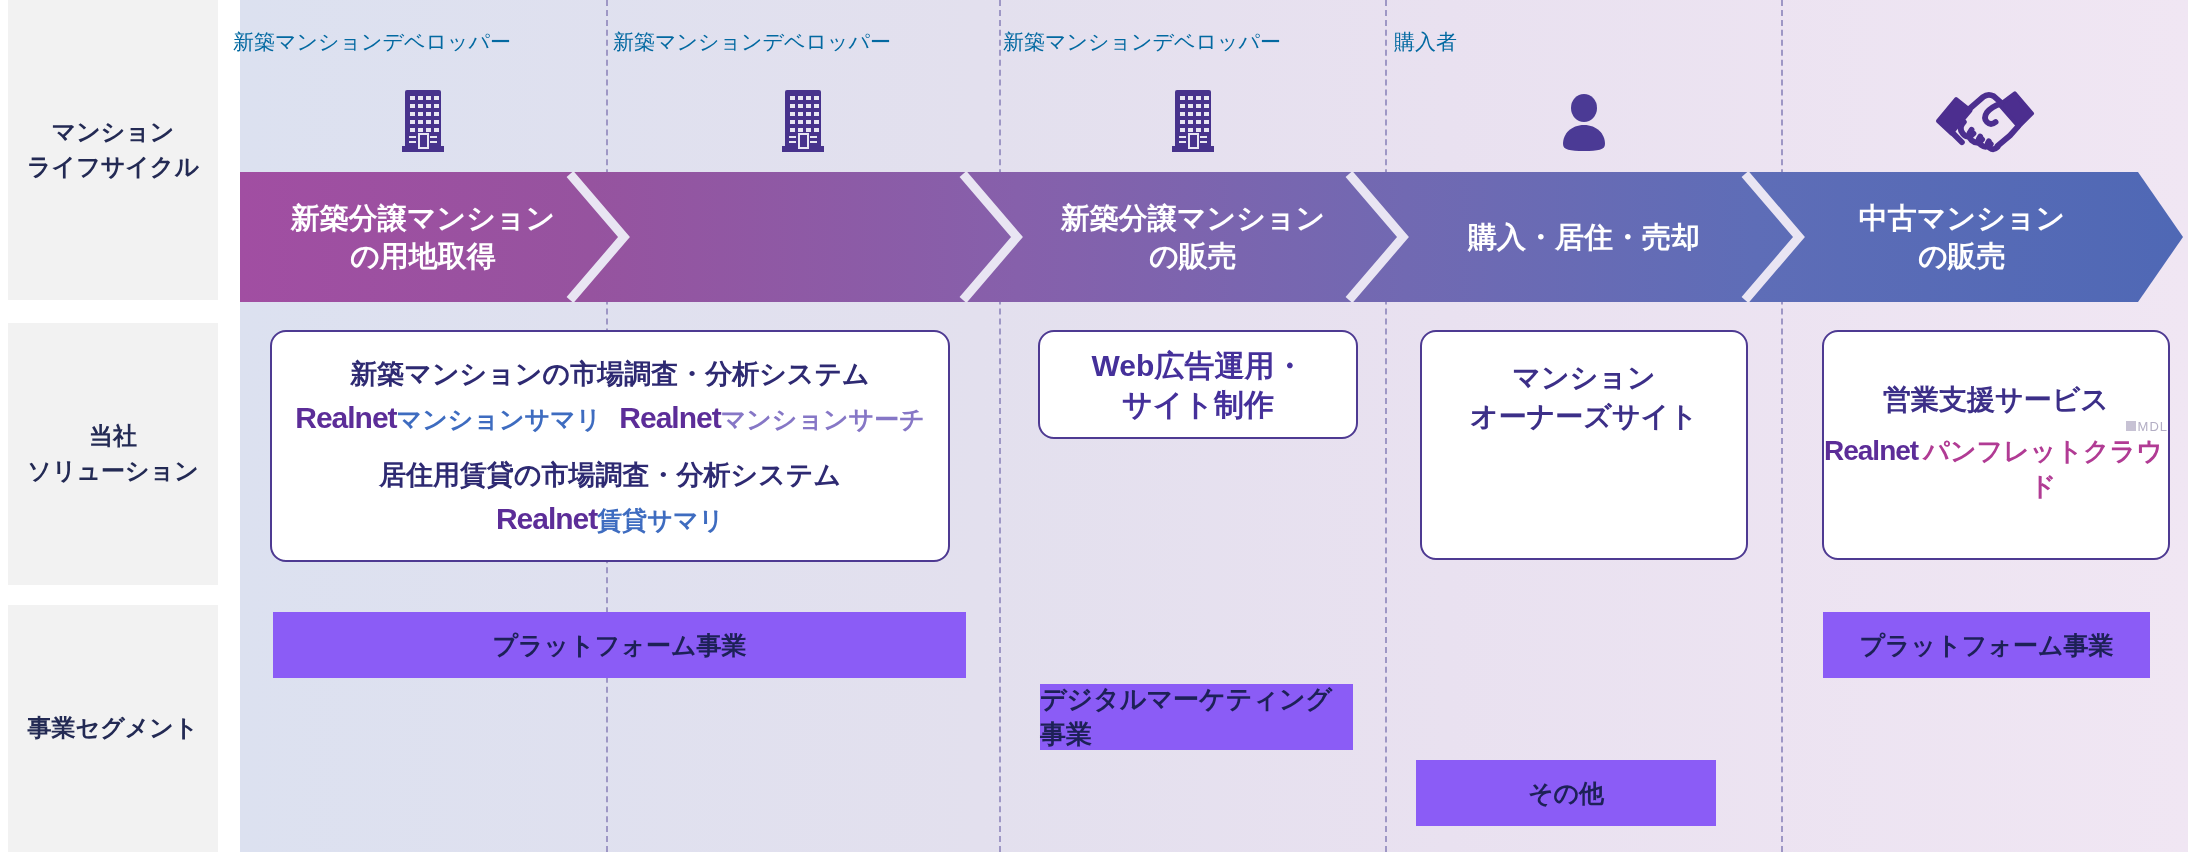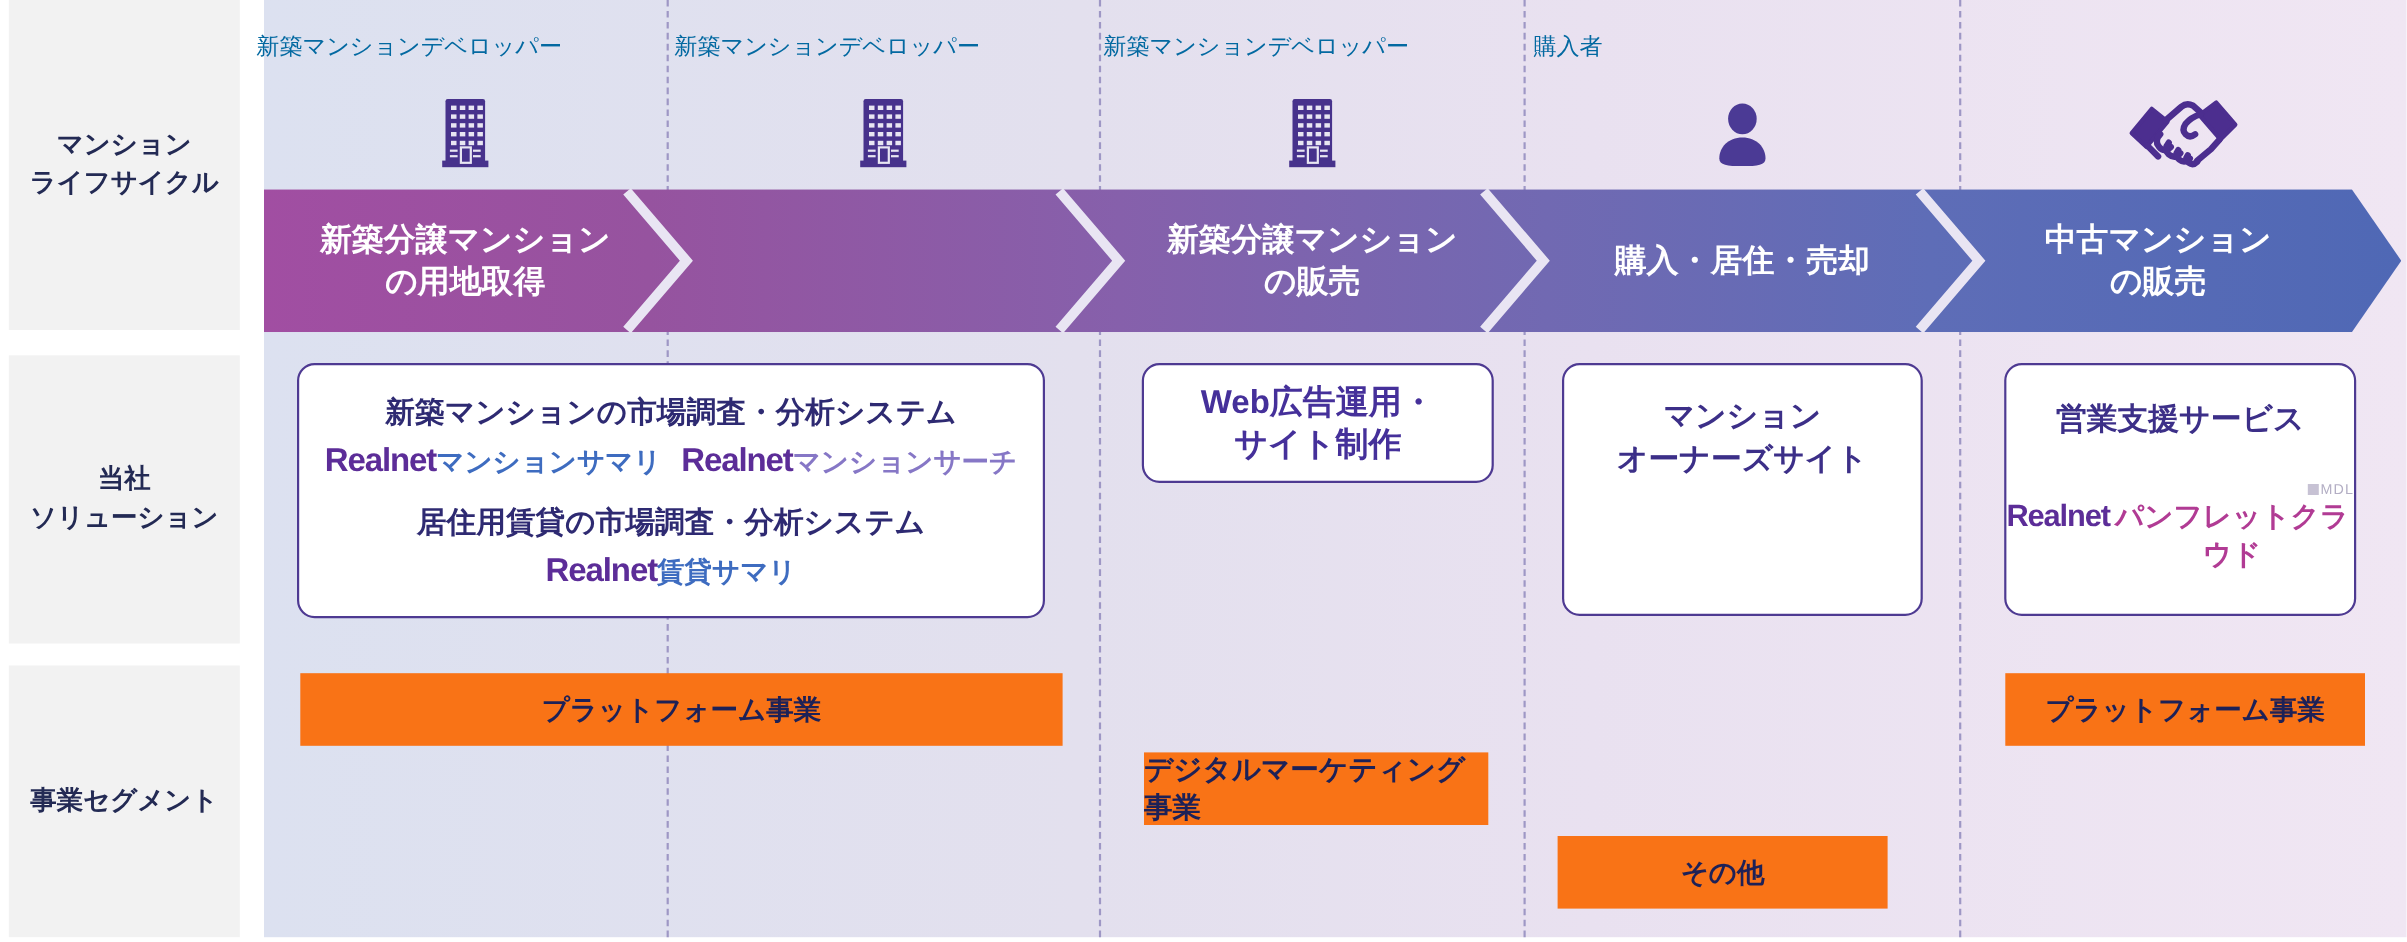--- a/index.html
+++ b/index.html
@@ -43,21 +43,21 @@
   .brand{font-weight:700;font-size:30px;color:#5c2d98;letter-spacing:-1px;}
   .prod-blue{font-weight:700;font-size:25px;color:#3e6cc0;}
   .prod-lav{font-weight:700;font-size:25px;color:#8677c6;}
   .prod-pink{font-weight:700;font-size:26px;color:#b13b94;}
   .mv-logo{font-family:"Liberation Serif","DejaVu Serif",serif;color:#1c1c1c;font-size:33px;}
   .mv-logo .big-v{font-size:44px;}
   .mdl-mark{font-size:13px;color:#b3aec4;letter-spacing:1px;display:flex;align-items:center;gap:2px;justify-content:flex-end;}
   .mdl-sq{display:inline-block;width:10px;height:10px;background:#c7c2d4;}
 
   
-  .seg{position:absolute;background:#f97316;display:flex;align-items:center;justify-content:center;
+  .seg{position:absolute;background:#8b5cf6;display:flex;align-items:center;justify-content:center;
        color:#1d2157;font-weight:700;font-size:25px;z-index:2;}
 </style>
 </head>
 <body>
 
 <div class="canvas">
 
   <div class="side-box r1 preline">マンション
 ライフサイクル</div>
   <div class="side-box r2 preline">当社
@@ -239,21 +239,21 @@
   <div class="card" style="left:1038px;width:320px;height:109px">
     <div class="card-title preline" style="font-size:30px;line-height:1.3;color:#45309a">Web広告運用・
 サイト制作</div>
   </div>
 
   <div class="card" style="left:1420px;width:328px;height:230px;justify-content:space-between;padding:26px 0 34px 0">
     <div class="card-title preline" style="font-size:28px;line-height:1.4;color:#3c2f88">マンション
 オーナーズサイト</div>
   </div>
 
-  <div class="card" style="left:1822px;width:320px;height:230px;justify-content:space-between;padding:30px 0 36px 0">
+  <div class="card" style="left:1822px;width:348px;height:230px;padding:30px 0 36px 0">
     <div class="card-title" style="font-size:28px;color:#3c2f88">営業支援サービス</div>
     <div style="text-align:center">
       <div class="mdl-mark">
           <span class="mdl-sq"></span>
           <span>MDL</span>
         </div>
       <div class="logo-row">
         <span class="brand" style="font-size:28px">Realnet</span>
         <span class="prod-pink">パンフレットクラウド</span>
       </div>

